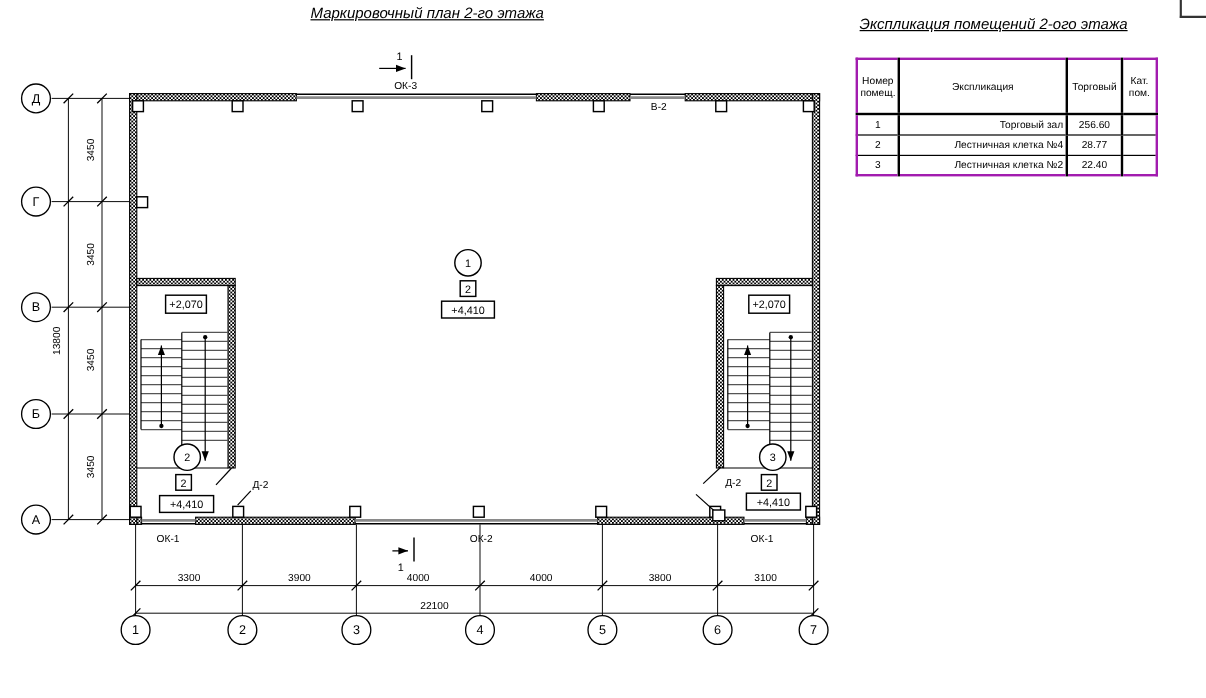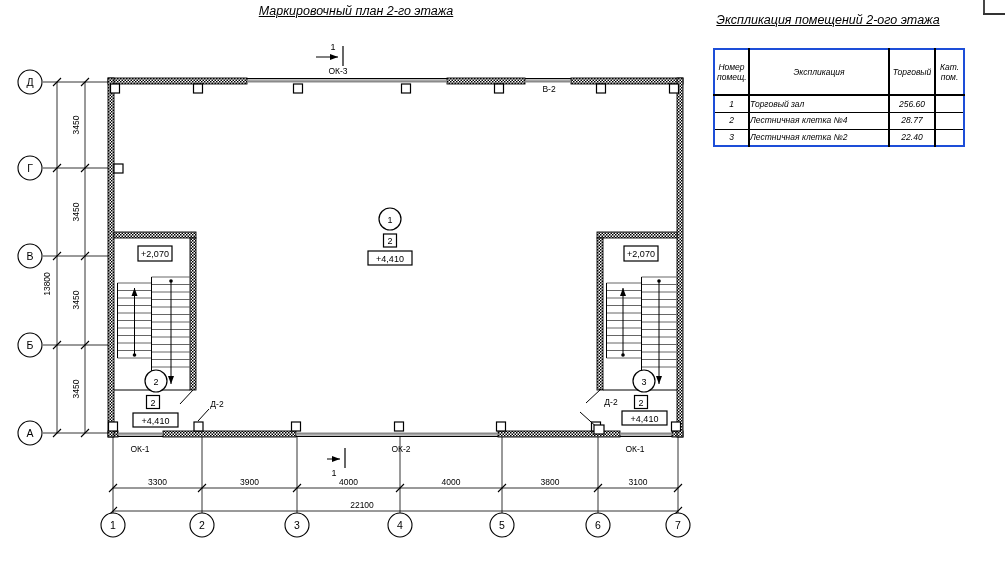--- a/index.html
+++ b/index.html
@@ -13,28 +13,28 @@
     text-decoration:underline; text-align:center; white-space:nowrap;
   }
   svg text { font-family:"Liberation Sans", sans-serif; fill:#000; }
   .t8  { font-size:8.5px; }
   .t9  { font-size:9px; }
   .t10 { font-size:10.5px; }
   .mid { text-anchor:middle; }
   table.expl {
     position:absolute; left:713px; top:48px; width:250px;
     border-collapse:collapse; table-layout:fixed;
-    font-size:8.5px; line-height:1.2; border:2px solid #1d4ed8;font-style:italic;
+    font-size:8.5px; line-height:1.2; border:2px solid #a21caf;
   }
   .expl th, .expl td { border:1px solid #000; padding:0 2px; overflow:hidden; }
   .expl th:nth-child(n+2), .expl td:nth-child(n+2) { border-left:2px solid #000; }
   .expl thead th { height:46px; font-weight:normal; text-align:center; vertical-align:middle; border-bottom:2px solid #000; }
   .expl tbody tr { height:17px; }
   .expl td.c { text-align:center; }
-  .expl td.l { text-align:left; padding-left:0; }
+  .expl td.l { text-align:right; padding-left:12px; }
   .expl td.r { text-align:right; padding-right:3px; }
 </style>
 </head>
 <body>
 
 <div class="page">
 
   <div class="title" style="left:256px; top:4px; width:200px;">Маркировочный план 2-го этажа</div>
 
   <div class="title" style="left:702px; top:13px; width:252px;text-align:center;">Экспликация помещений 2-ого этажа</div>

